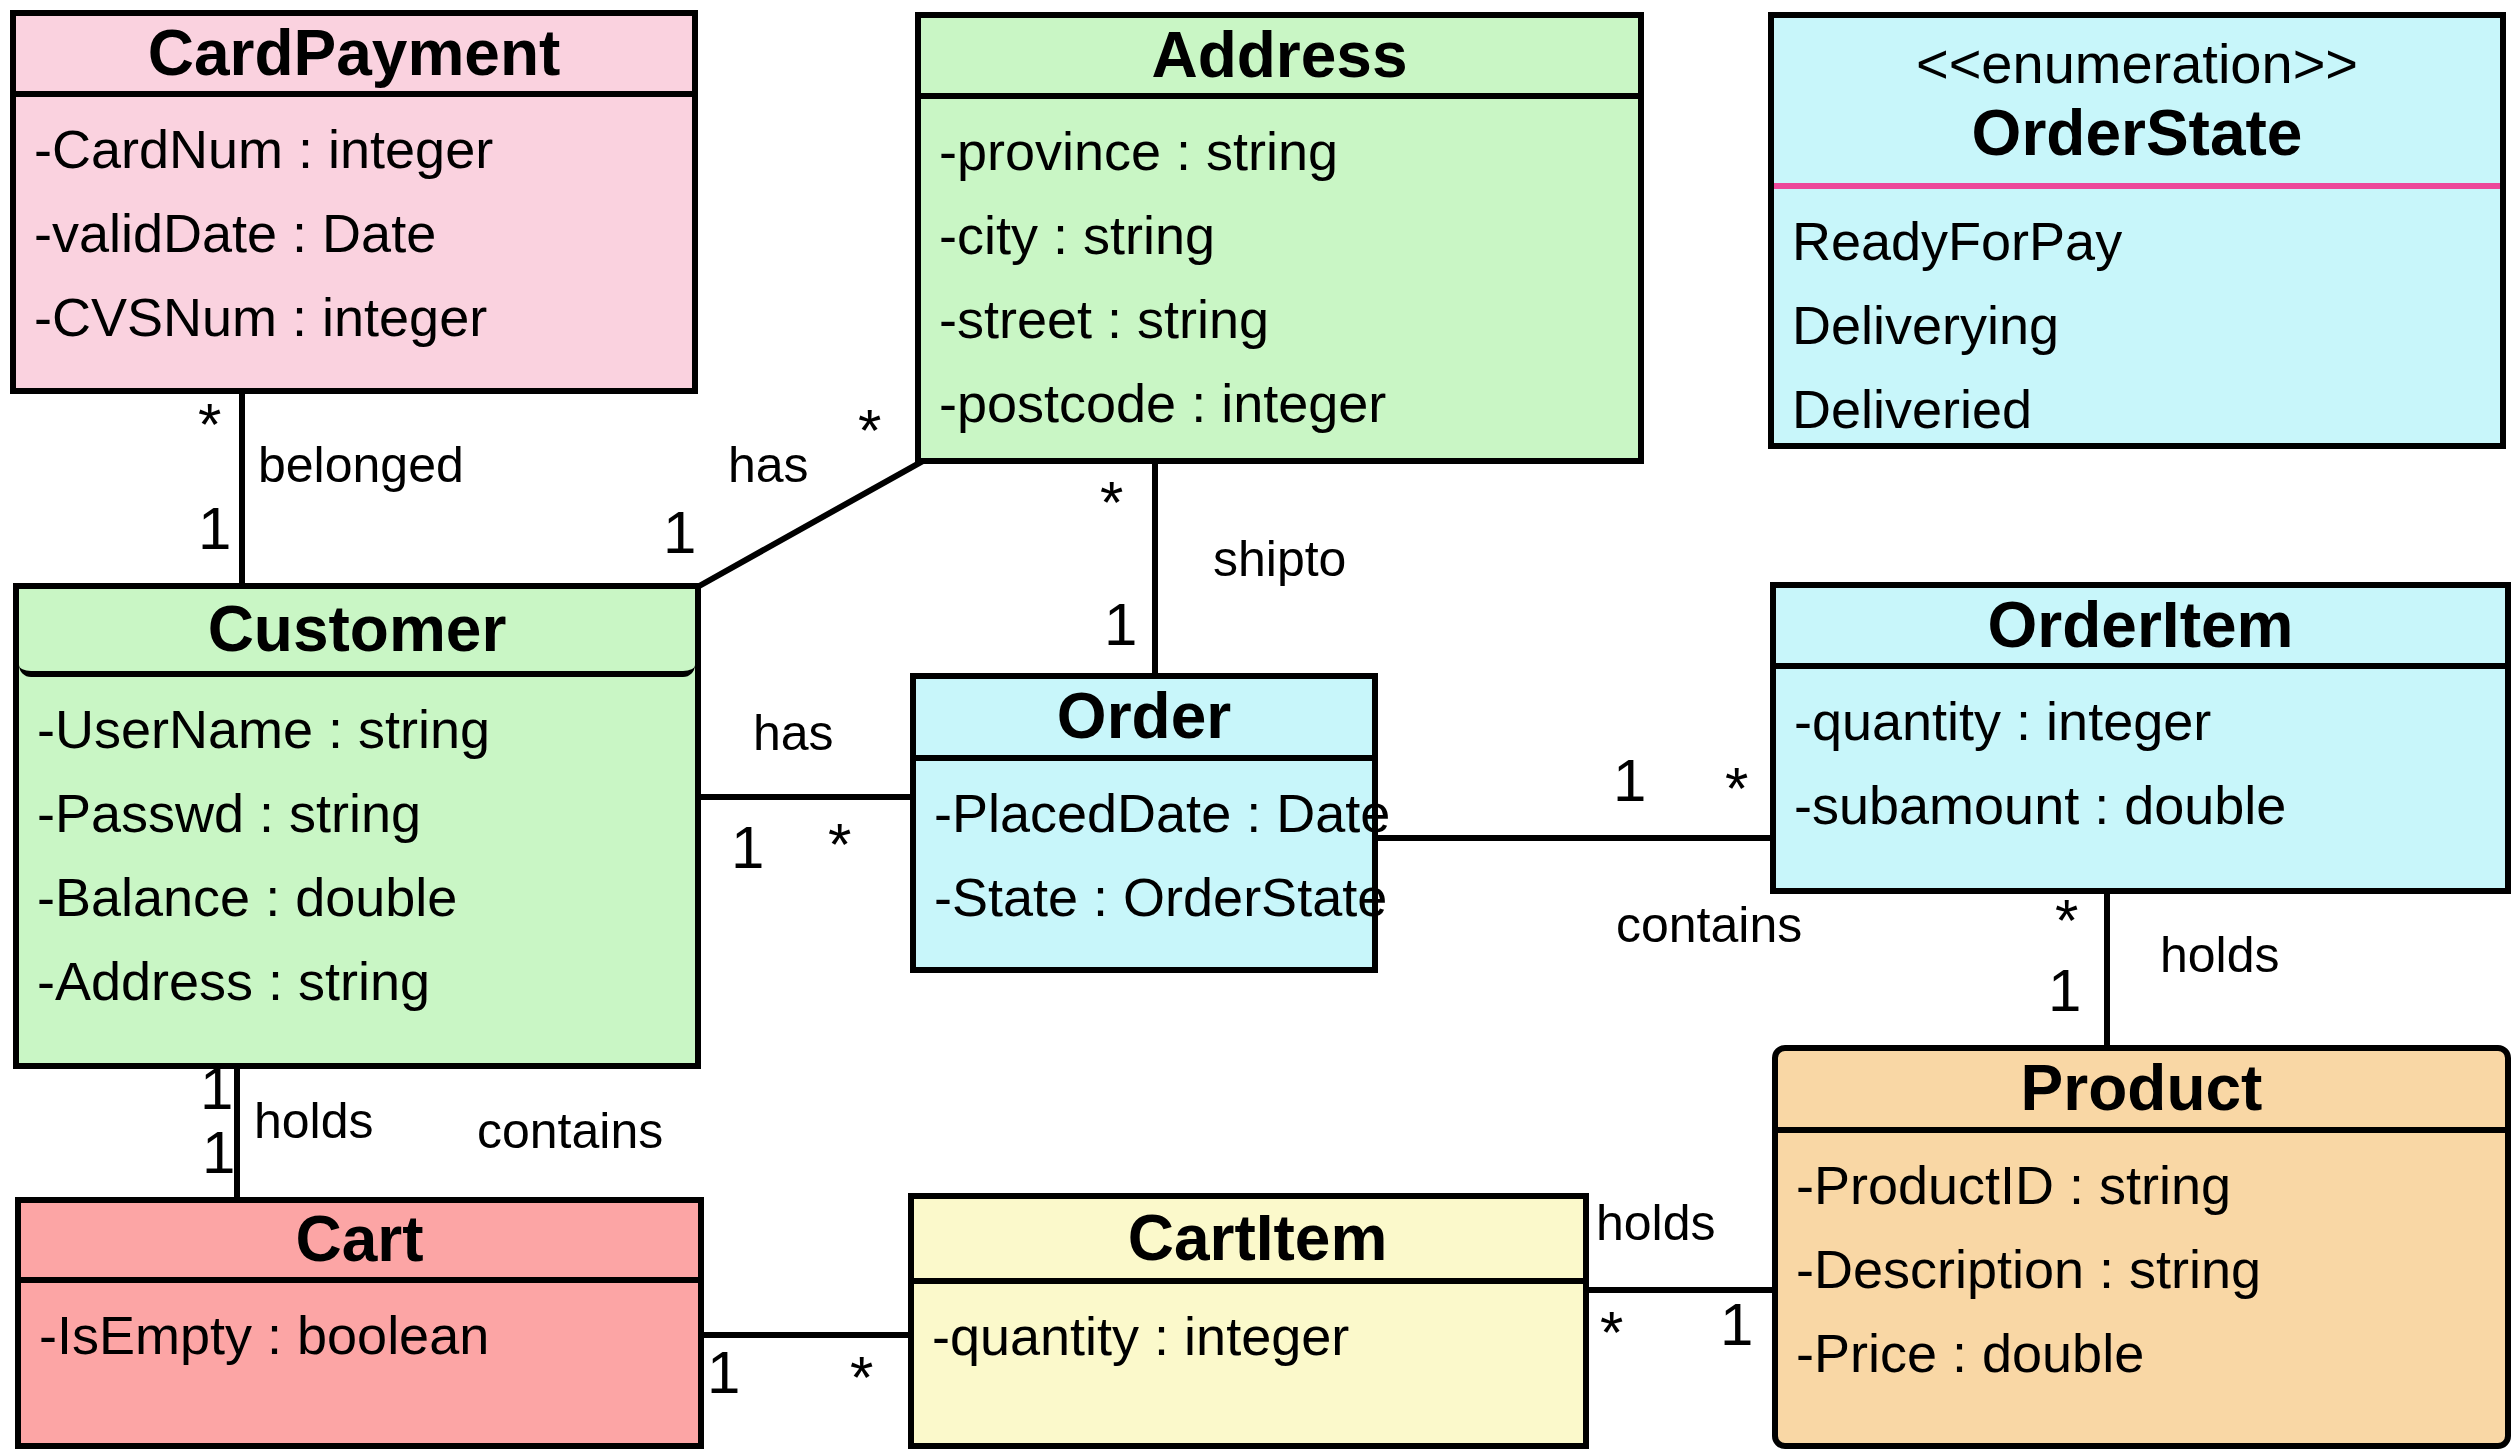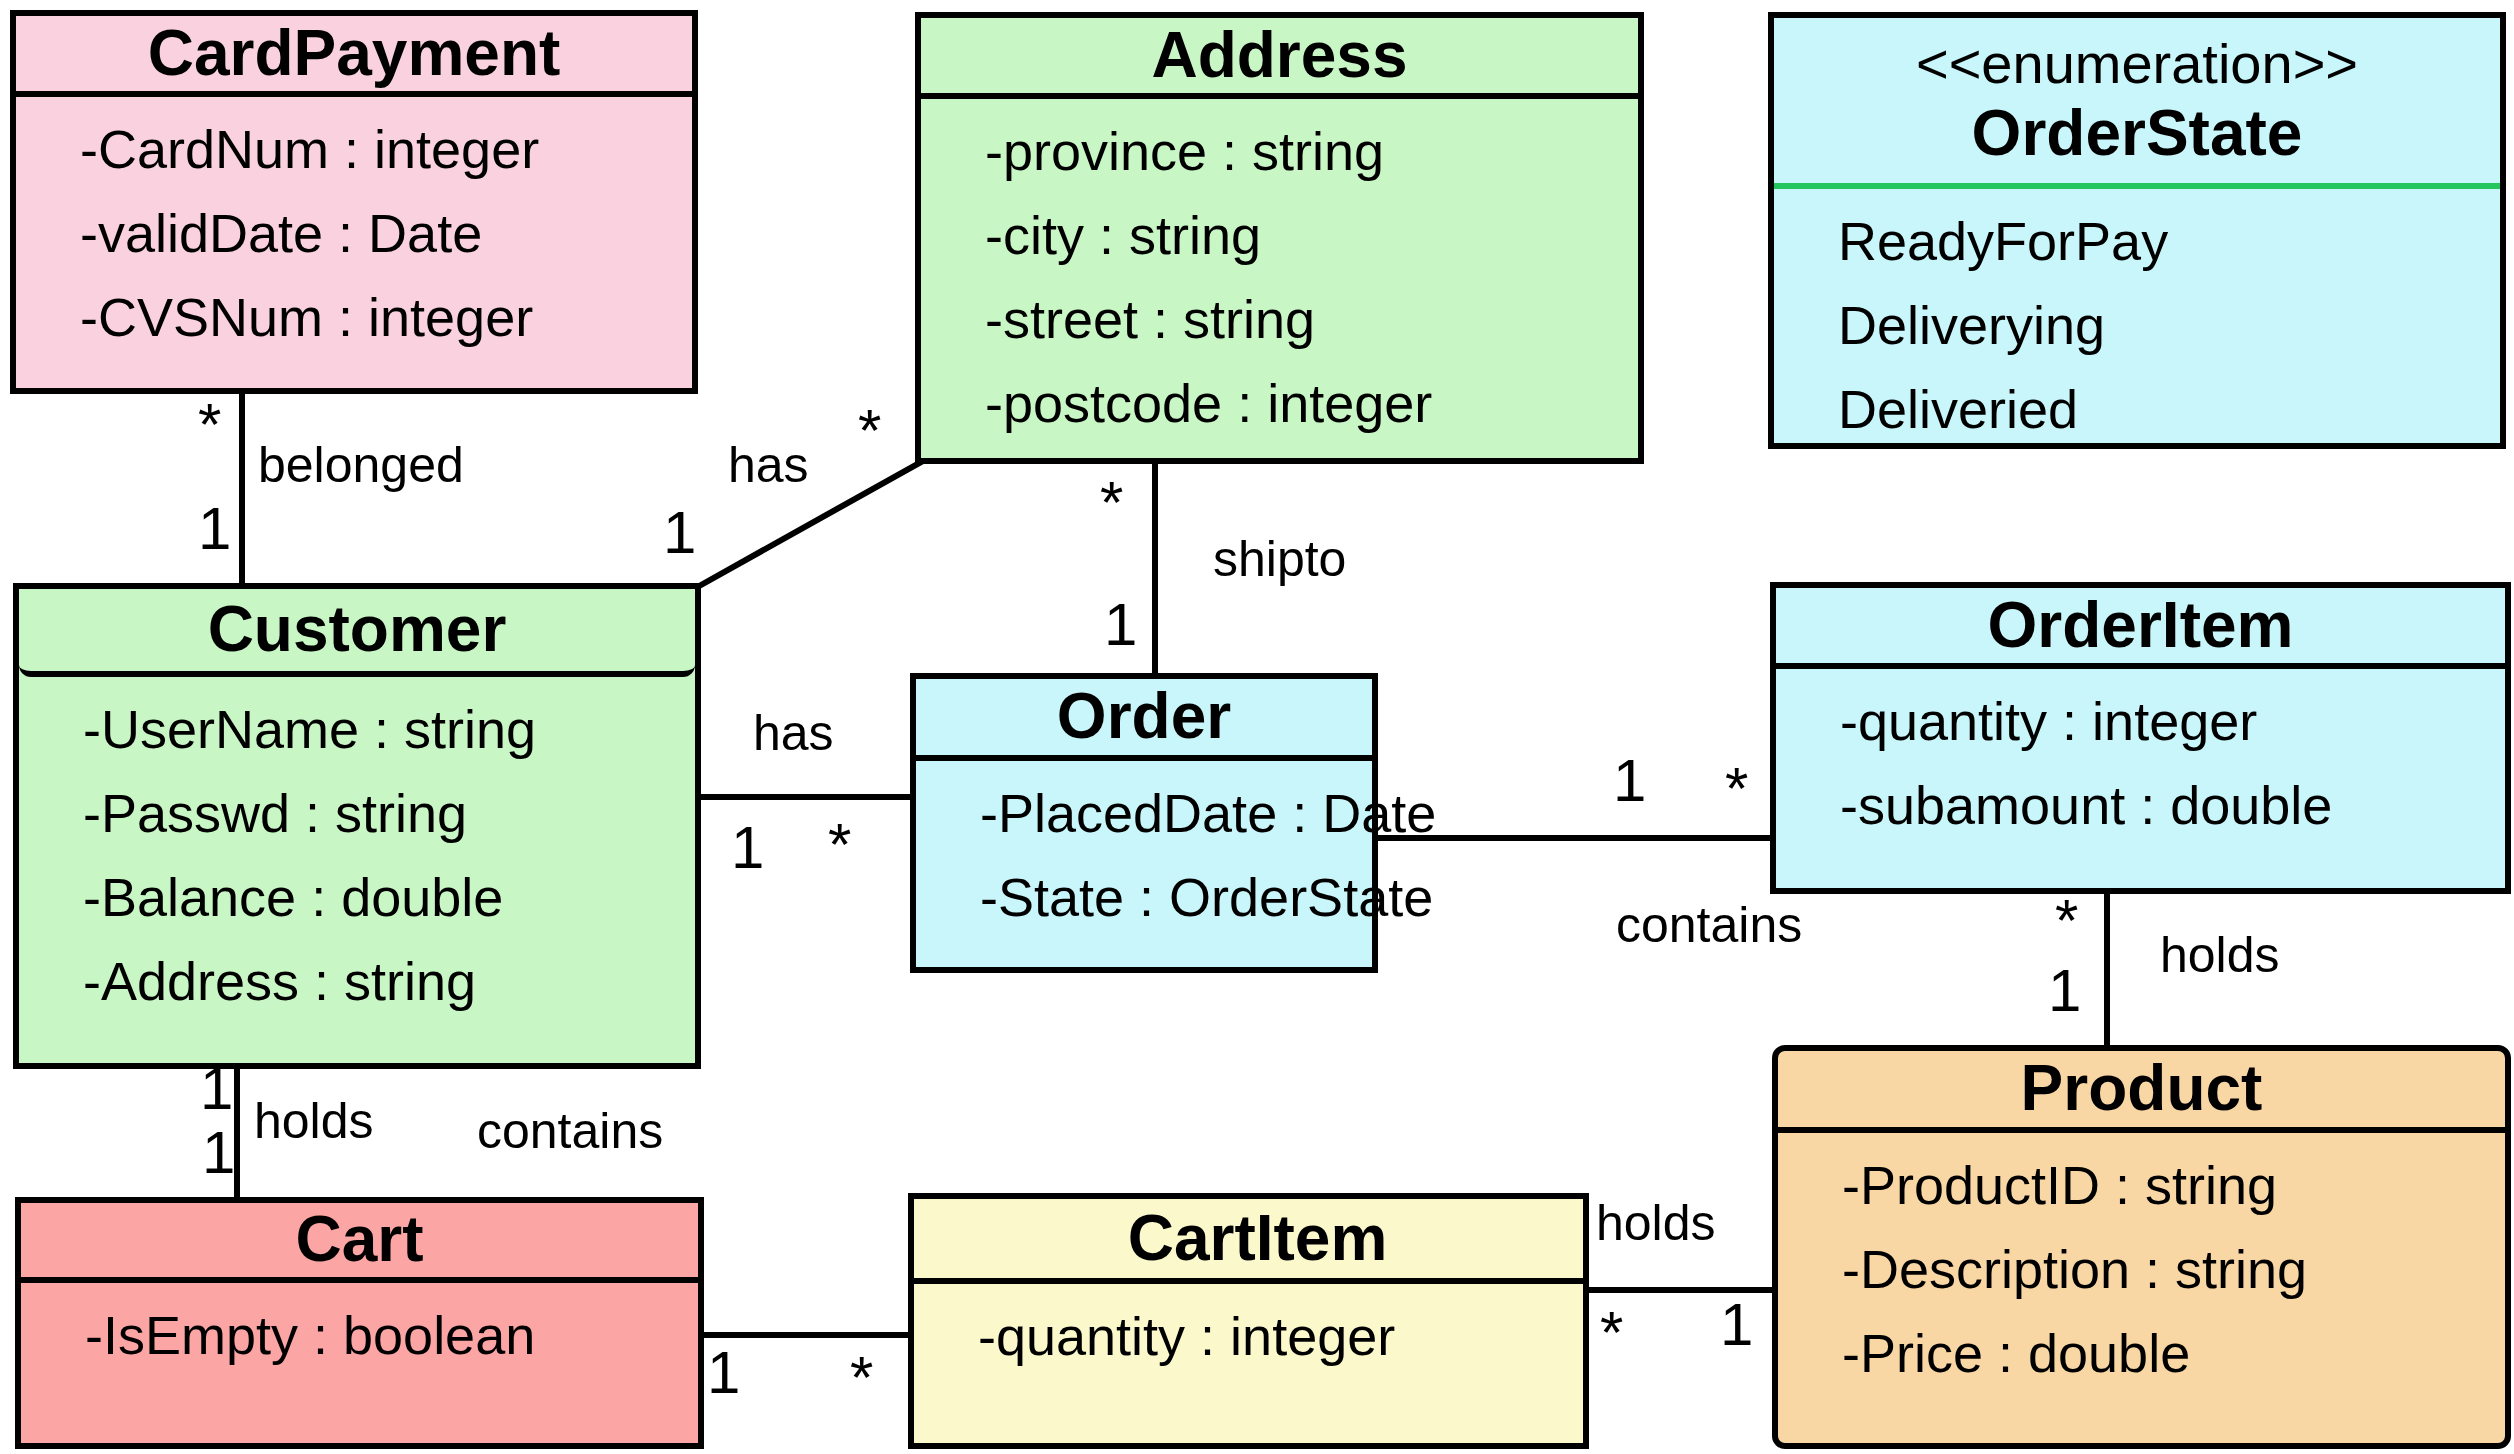--- a/index.html
+++ b/index.html
@@ -20,26 +20,26 @@
   }
   .uml-title{
     display:flex;align-items:center;justify-content:center;
     border-bottom:6px solid #000000;
     box-sizing:border-box;
     font-weight:bold;font-size:64px;color:#000;
     line-height:1.05;
   }
   .uml-title-stack{
     display:flex;flex-direction:column;align-items:center;justify-content:center;
-    border-bottom:6px solid #22c55e;
+    border-bottom:6px solid #ec4899;
     box-sizing:border-box;color:#000;
   }
   .stereotype{font-weight:normal;font-size:56px;}
   .enum-name{font-weight:bold;font-size:64px;}
-  .uml-attrs{padding:10px 0 0 18px;margin-left:46px;}
+  .uml-attrs{padding:10px 0 0 18px;}
   .uml-attr{
     font-size:54px;color:#000;line-height:84px;white-space:nowrap;
   }
   .wire-label{
     position:absolute;z-index:3;color:#000;
     font-size:50px;line-height:1.1;white-space:nowrap;
   }
   .mult{font-size:60px;}
 </style>
 </head>

